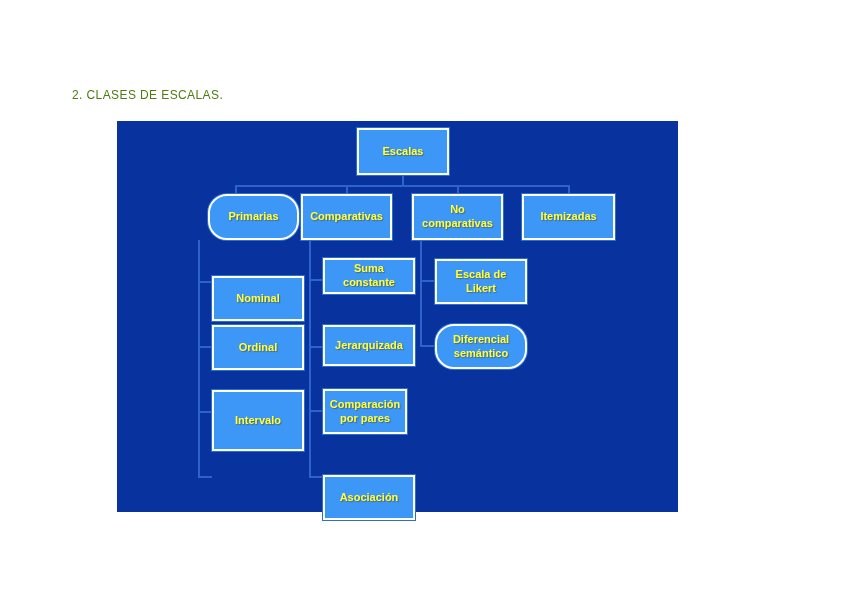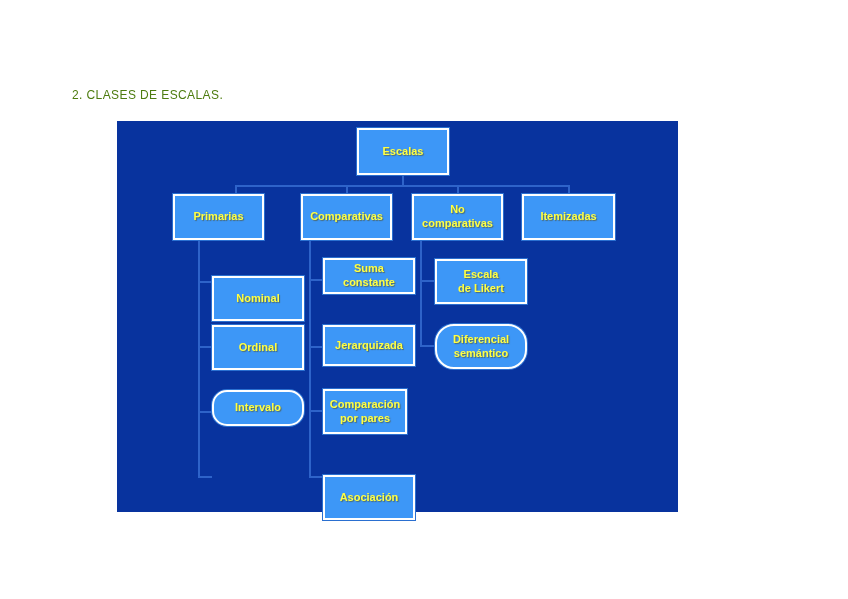--- a/index.html
+++ b/index.html
@@ -39,21 +39,21 @@
     border: 2px solid #ffffff;
     box-shadow: 0 0 0 1px #2a6fd0;
     color: #ffff42;
     font-size: 11px;
     font-weight: bold;
     display: flex;
     align-items: center;
     justify-content: center;
     text-align: center;
     line-height: 1.25;
-    padding: 2px 20px;
+    padding: 2px 12px;
     text-shadow: 1px 1px 1px rgba(90,70,0,0.55);
   }
   .conn {
     position: absolute;
     background: #2e63c9;
   }
 </style>
 </head>
 <body>
 
@@ -81,28 +81,28 @@
     <div class="conn" style="left:192px; top:225px; width:14px; height:2px;"></div>
     <div class="conn" style="left:192px; top:289px; width:14px; height:2px;"></div>
     <div class="conn" style="left:192px; top:355px; width:14px; height:2px;"></div>
 
     <div class="conn" style="left:303px; top:119px; width:2px; height:107px;"></div>
     <div class="conn" style="left:303px; top:159px; width:15px; height:2px;"></div>
     <div class="conn" style="left:303px; top:224px; width:15px; height:2px;"></div>
 
     <div class="node" style="left:240px; top:7px; width:92px; height:47px;">Escalas</div>
 
-    <div class="node" style="left:56px; top:73px; width:91px; height:46px;">Primarias</div>
+    <div class="node" style="left:91px; top:73px; width:91px; height:46px;border-radius:19px;">Primarias</div>
     <div class="node" style="left:184px; top:73px; width:91px; height:46px;">Comparativas</div>
     <div class="node" style="left:295px; top:73px; width:91px; height:46px;">No comparativas</div>
     <div class="node" style="left:405px; top:73px; width:93px; height:46px;">Itemizadas</div>
 
     <div class="node" style="left:95px; top:139px; width:92px; height:45px;margin-top:16px;">Nominal</div>
     <div class="node" style="left:95px; top:204px; width:92px; height:45px;">Ordinal</div>
-    <div class="node" style="left:95px; top:269px; width:92px; height:36px;border-radius:15px;">Intervalo</div>
+    <div class="node" style="left:95px; top:269px; width:92px; height:61px;">Intervalo</div>
 
     <div class="node" style="left:206px; top:137px; width:92px; height:36px;">Suma constante</div>
     <div class="node" style="left:206px; top:204px; width:92px; height:41px;">Jerarquizada</div>
     <div class="node" style="left:206px; top:268px; width:84px; height:45px;">Comparación por pares</div>
     <div class="node" style="left:206px; top:334px; width:92px; height:45px;margin-top:20px;">Asociación</div>
 
     <div class="node" style="left:318px; top:138px; width:92px; height:45px;">Escala de Likert</div>
     <div class="node" style="left:318px; top:203px; width:92px; height:45px;border-radius:19px;">Diferencial semántico</div>
 
   </div>

